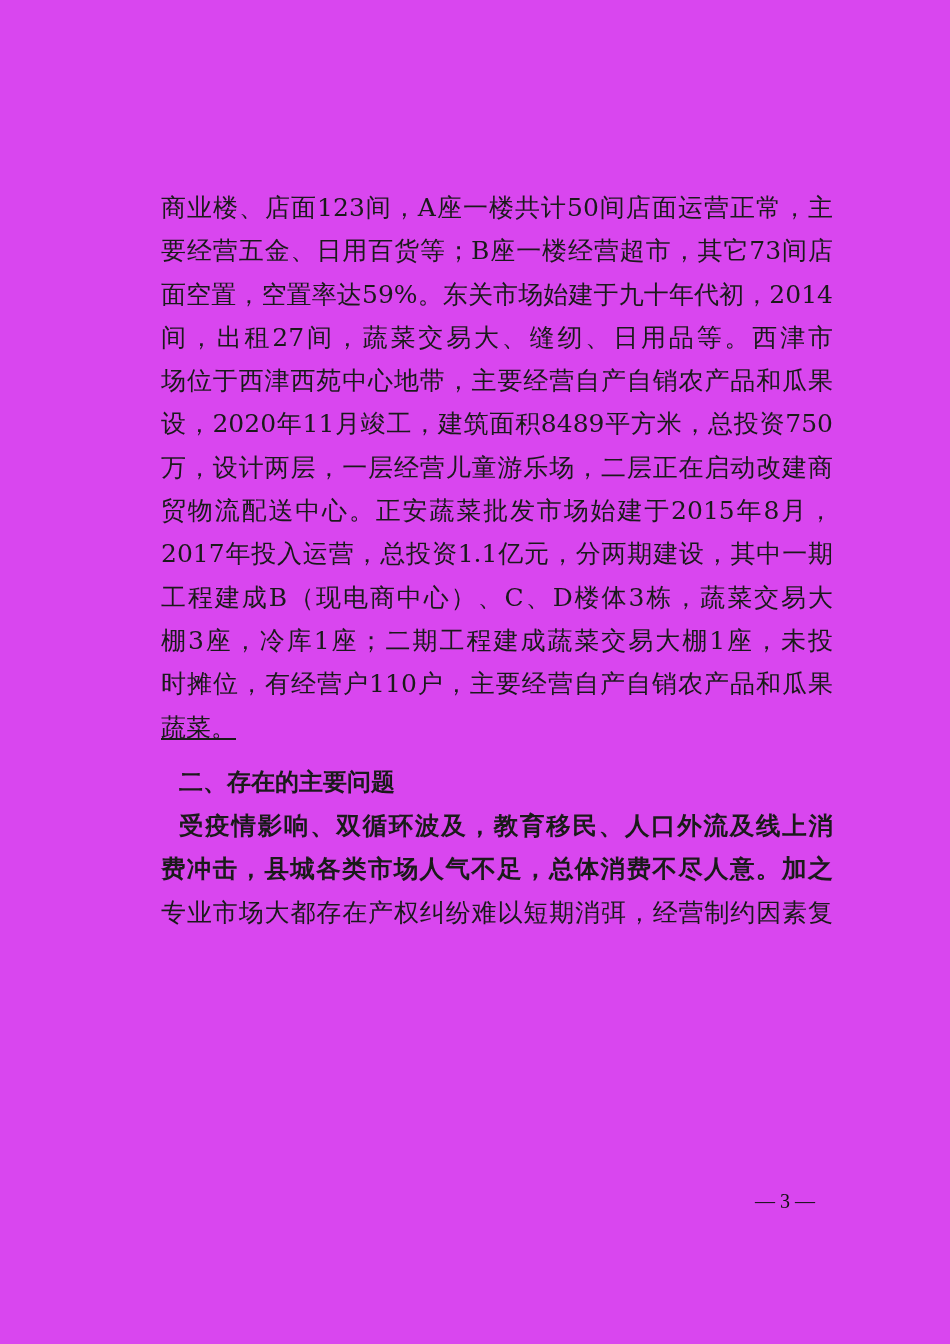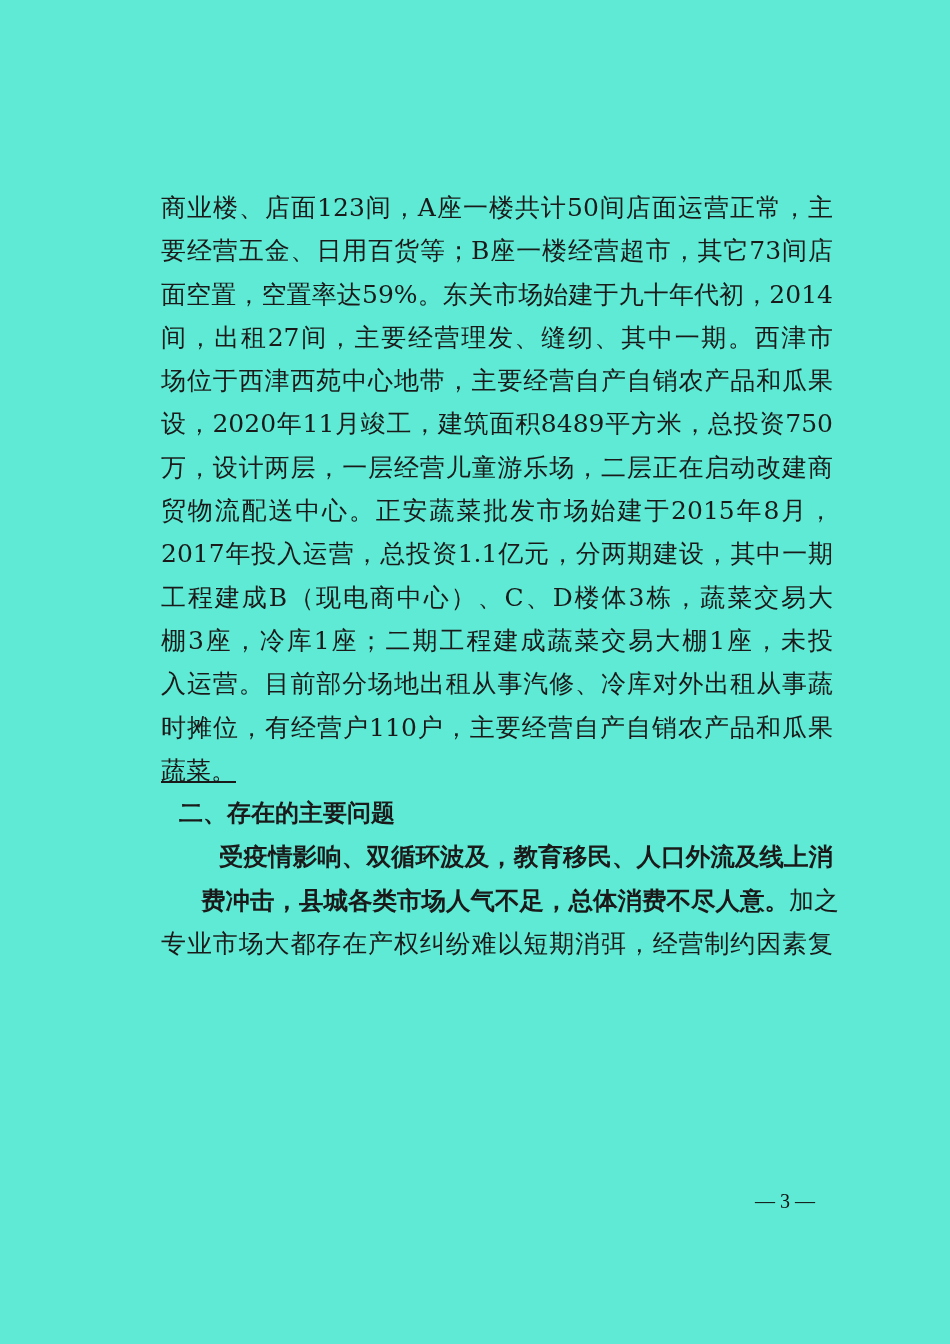--- a/index.html
+++ b/index.html
@@ -1,57 +1,57 @@
 <!DOCTYPE html>
 <html><head>
 <meta charset="utf-8">
 <style>
   html, body { margin: 0; padding: 0; background: #ffffff; }
   body { width: 950px; height: 1344px; position: relative; overflow: hidden; }
-  .page { position: absolute; left: 0; top: 0; width: 950px; height: 1344px; background: #5eead4; }
+  .page { position: absolute; left: 0; top: 0; width: 950px; height: 1344px; background: #d946ef; }
   .body-text {
     position: absolute; left: 161px; top: 186px; width: 672px;
     font-family: "DejaVu Serif", "Liberation Serif", serif;
     font-size: 25px; color: #1a1a1a;
   }
   .line {
     height: 43.3px; line-height: 43.3px; white-space: nowrap;
     text-align: justify; text-align-last: justify; letter-spacing: 0px;
   }
   .line.last { text-align-last: left; text-decoration: underline; }
   .heading {
     font-family: "DejaVu Sans", "Liberation Sans", sans-serif;
     font-weight: bold; padding-left: 18px; text-align-last: left;
     font-size: 24px;
+    margin-top: 12px;
   }
-  .bold { font-family: "DejaVu Sans", "Liberation Sans", sans-serif; font-weight: bold; font-size: 24.5px; margin-left: 40px; }
+  .bold { font-family: "DejaVu Sans", "Liberation Sans", sans-serif; font-weight: bold; font-size: 24.5px; }
   .indent { padding-left: 18px; }
-  .light { font-weight: normal; font-family: "DejaVu Serif", "Liberation Serif", serif; }
+  .light { font-weight: bold; font-family: "DejaVu Serif", "Liberation Serif", serif; }
   .footer {
     position: absolute; left: 745px; top: 1190px; width: 80px;
     font-family: "Liberation Serif", serif; font-size: 20px; color: #111; text-align: center;
   }
 </style>
 </head>
 <body>
 
 <div class="page">
   <div class="body-text">
     <div class="line">商业楼、店面123间，A座一楼共计50间店面运营正常，主</div>
     <div class="line">要经营五金、日用百货等；B座一楼经营超市，其它73间店</div>
     <div class="line">面空置，空置率达59%。东关市场始建于九十年代初，2014</div>
-    <div class="line">间，出租27间，主要经营理发、缝纫、其中一期。西津市</div>
+    <div class="line">间，出租27间，蔬菜交易大、缝纫、日用品等。西津市</div>
     <div class="line">场位于西津西苑中心地带，主要经营自产自销农产品和瓜果</div>
     <div class="line">设，2020年11月竣工，建筑面积8489平方米，总投资750</div>
     <div class="line">万，设计两层，一层经营儿童游乐场，二层正在启动改建商</div>
     <div class="line">贸物流配送中心。正安蔬菜批发市场始建于2015年8月，</div>
     <div class="line">2017年投入运营，总投资1.1亿元，分两期建设，其中一期</div>
     <div class="line">工程建成B（现电商中心）、C、D楼体3栋，蔬菜交易大</div>
     <div class="line">棚3座，冷库1座；二期工程建成蔬菜交易大棚1座，未投</div>
-    <div class="line">入运营。目前部分场地出租从事汽修、冷库对外出租从事蔬</div>
     <div class="line">时摊位，有经营户110户，主要经营自产自销农产品和瓜果</div>
     <div class="line last">蔬菜。</div>
 
     <div class="line heading">二、存在的主要问题</div>
 
     <div class="line bold indent">受疫情影响、双循环波及，教育移民、人口外流及线上消</div>
     <div class="line"><span class="bold">费冲击，县城各类市场人气不足，总体消费不尽人意。</span><span class="light">加之</span></div>
     <div class="line">专业市场大都存在产权纠纷难以短期消弭，经营制约因素复</div>
   </div>
 

